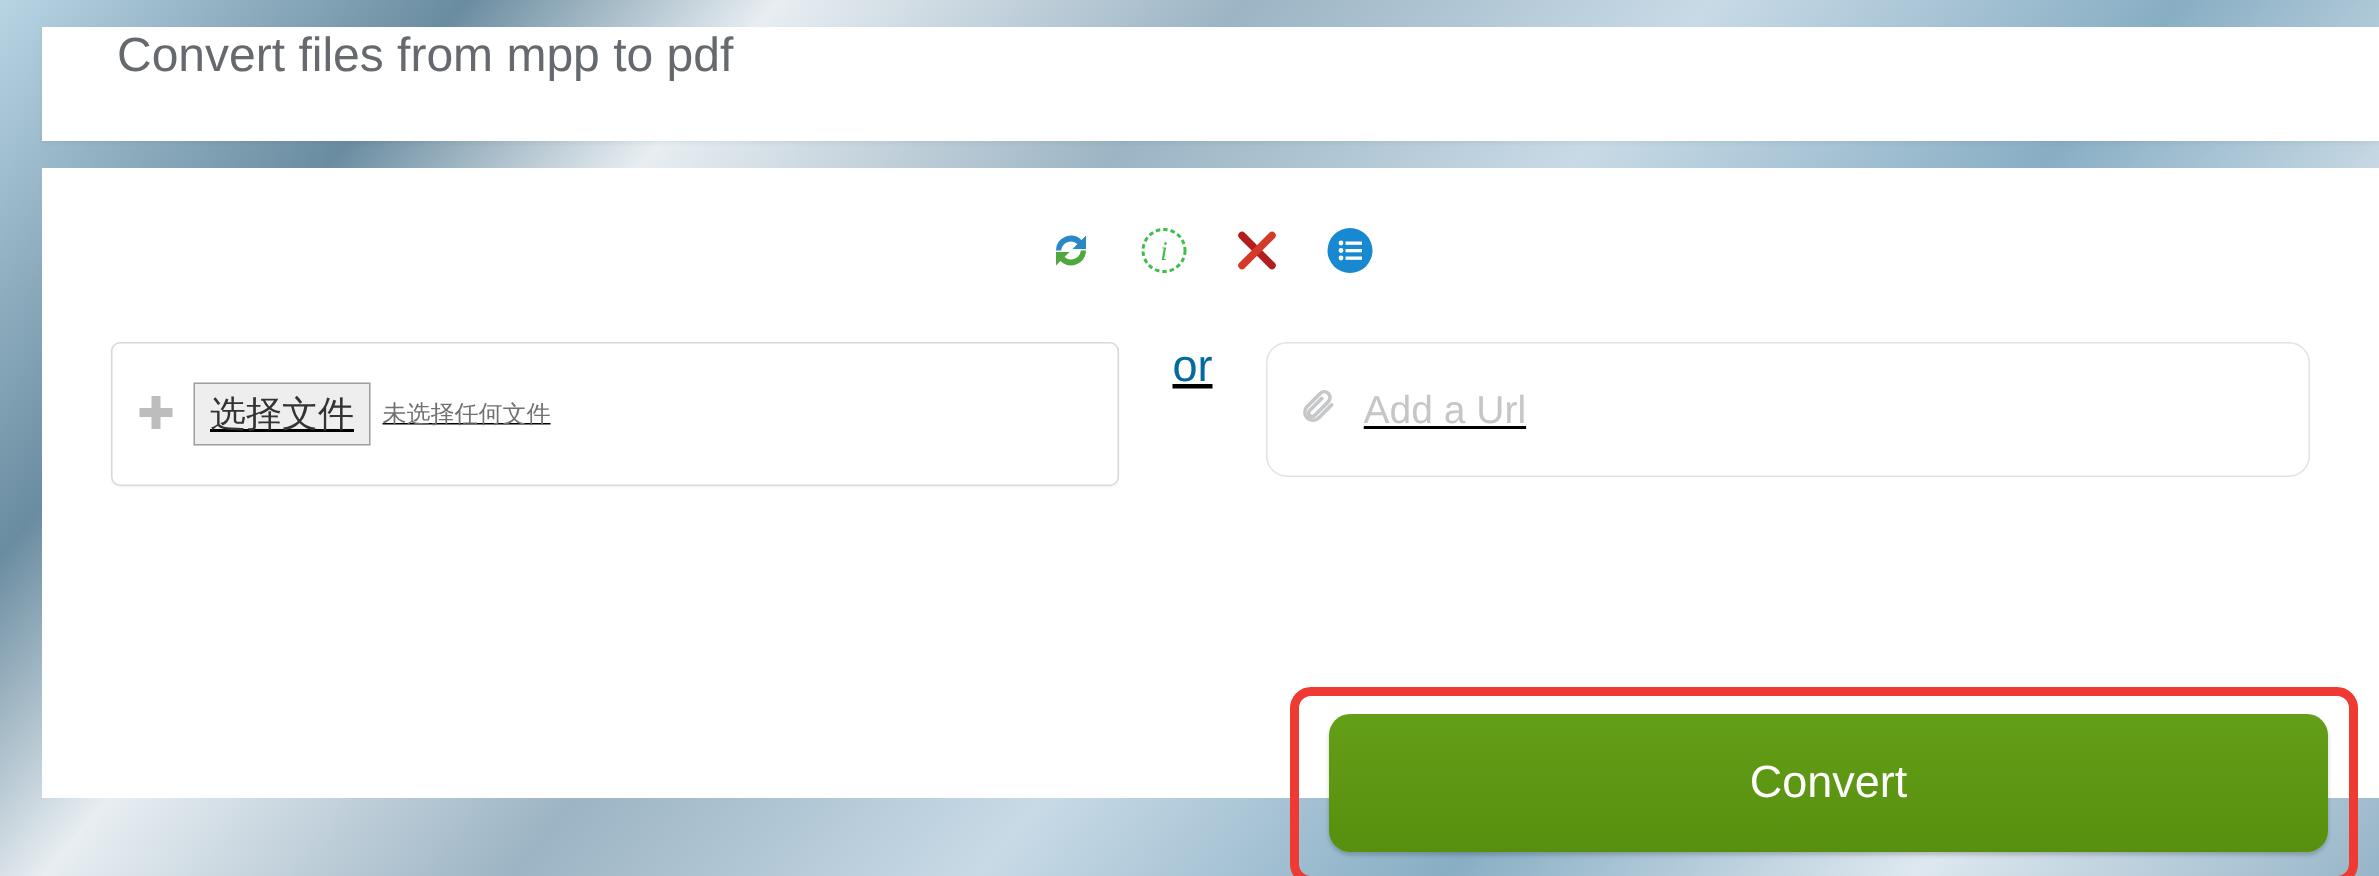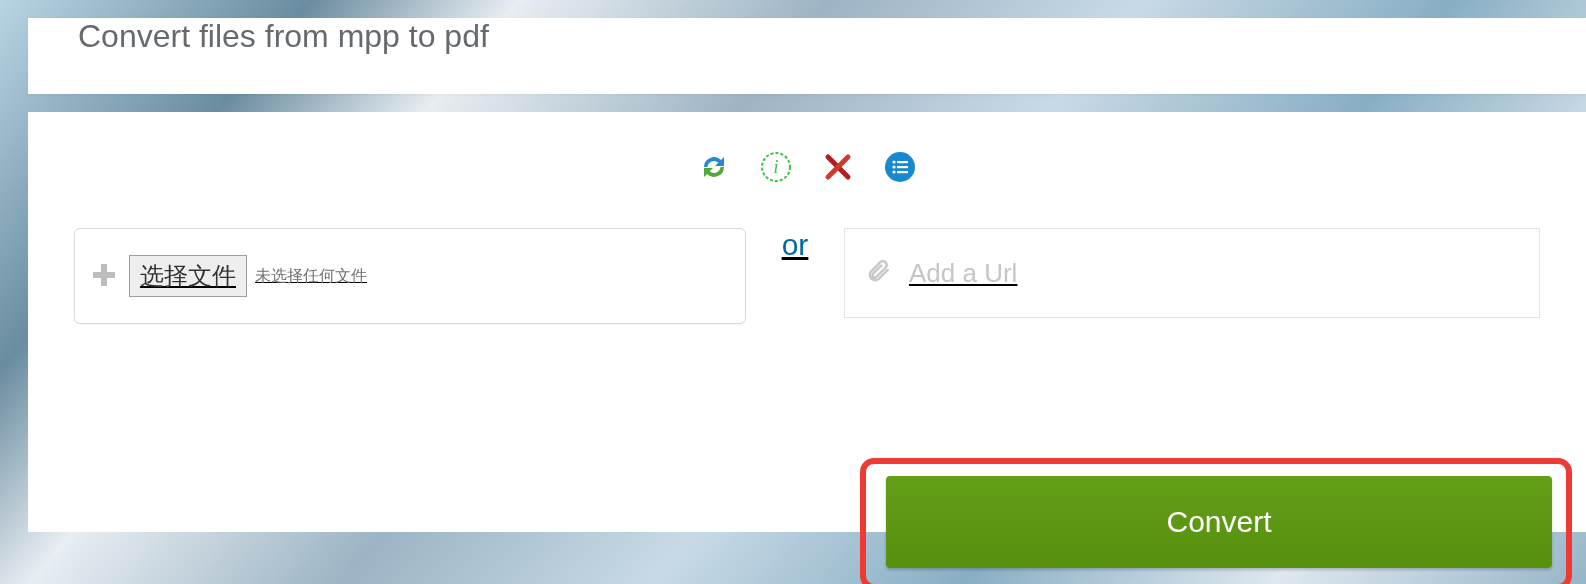--- a/index.html
+++ b/index.html
@@ -70,21 +70,21 @@
     font-family: inherit;
     margin-right: 8px;
     cursor: pointer;
   }
   .no-file-label { font-size: 16px; color: #6f7173; }
   .or-label { font-size: 30px; color: #0369a1; width: 66px; text-align: center; }
   .url-box {
     flex: 1;
     height: 90px;
     border: 1px solid #e0e2e4;
-    border-radius: 0;
+    border-radius: 14px;
     background: #fff;
     display: flex;
     align-items: center;
     padding: 0 20px;
   }
   .clip-icon { color: #c5c7c9; margin-right: 18px; }
   .url-input {
     border: none;
     outline: none;
     font-size: 26px;
@@ -108,21 +108,21 @@
     position: absolute;
     top: 364px;
     left: 858px;
     width: 666px;
     height: 92px;
     background: #5c990f;
     background: linear-gradient(#649f18,#578f0e);
     color: #fff;
     font-size: 30px;
     border: none;
-    border-radius: 4px;
+    border-radius: 14px;
     cursor: pointer;
     box-shadow: 0 2px 3px rgba(0,0,0,0.2);
   }
 </style>
 </head>
 <body>
 
 <div class="header-bar">
   <div class="header-title">Convert files from mpp to pdf</div>
 </div>

